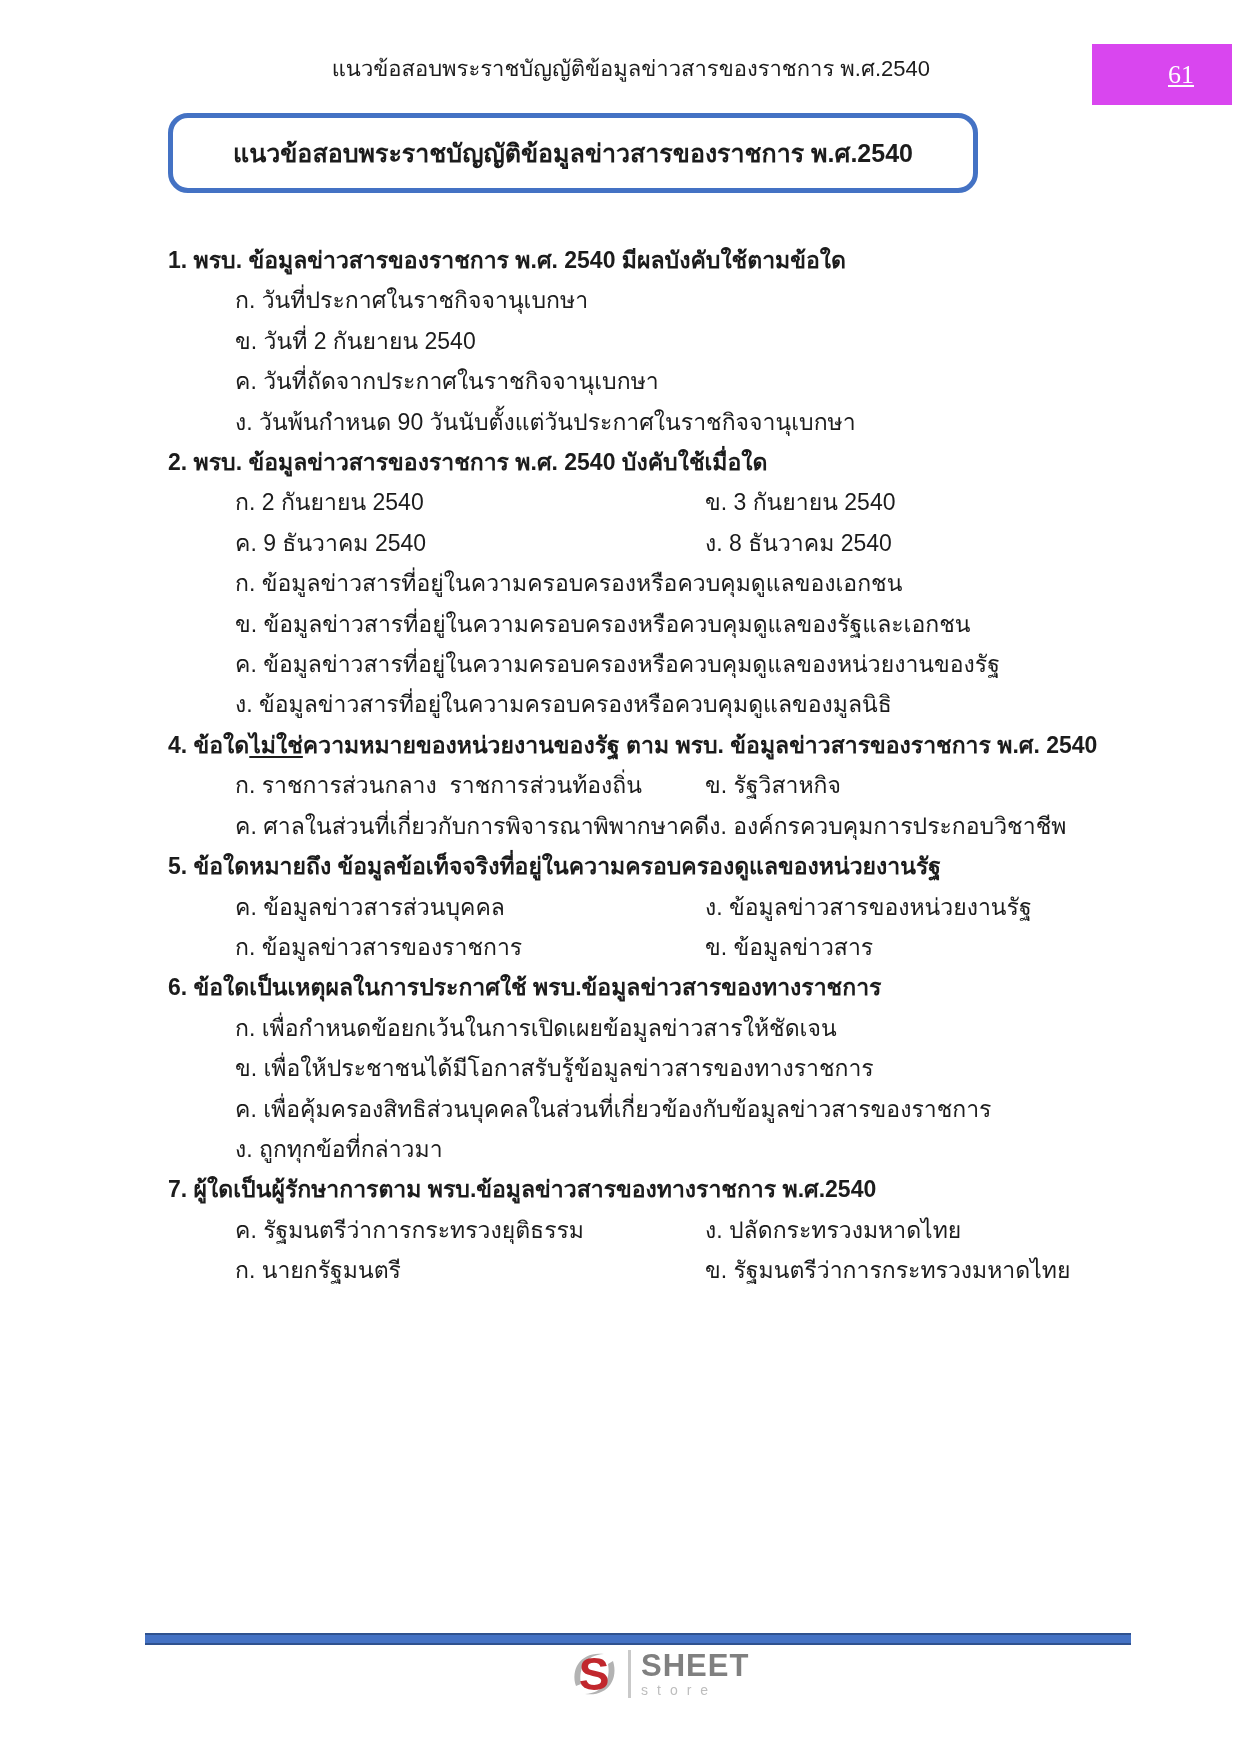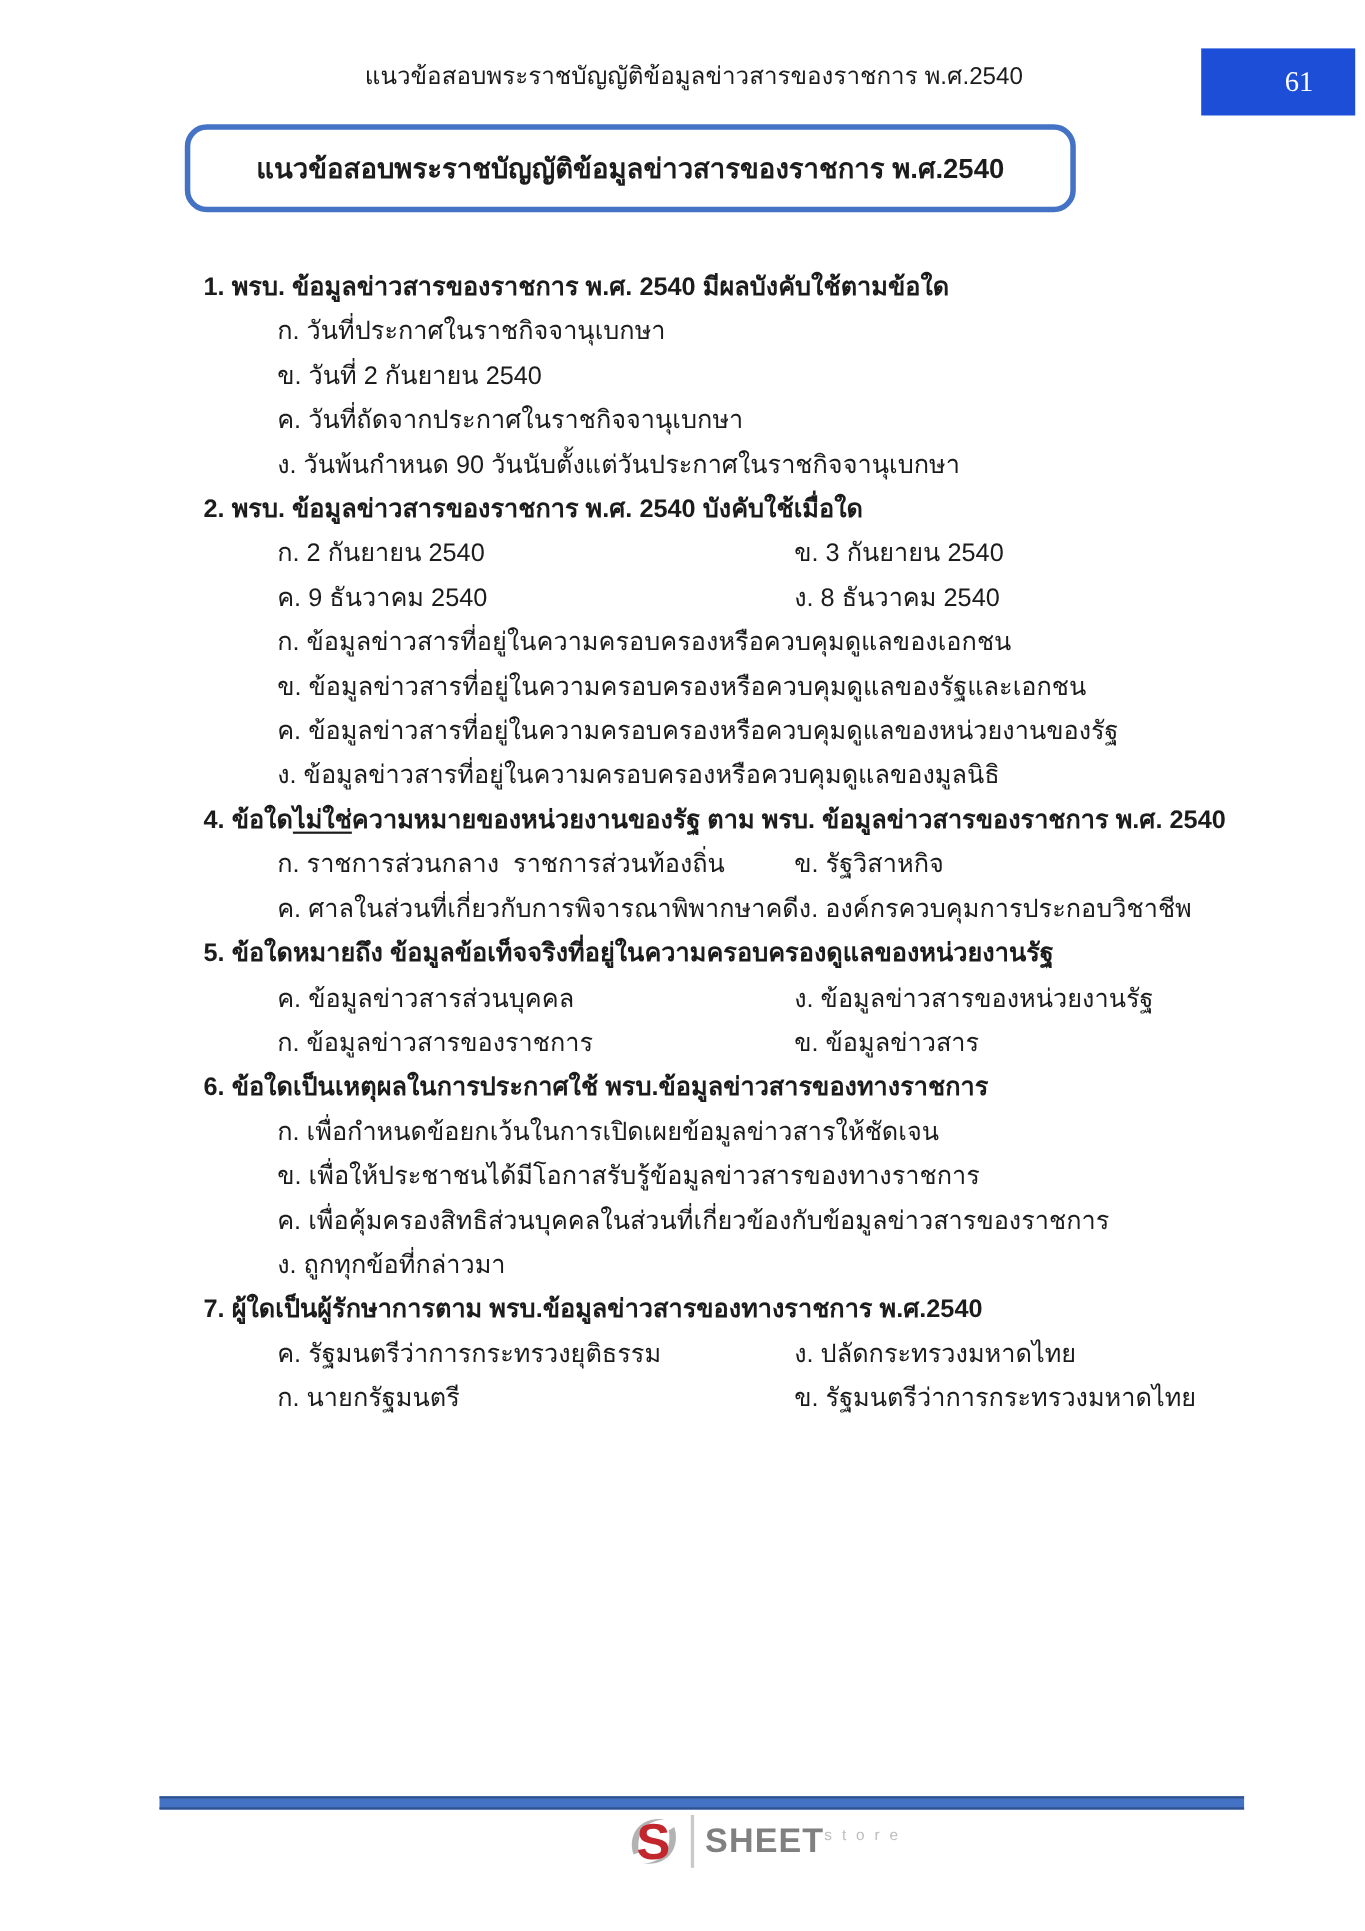--- a/index.html
+++ b/index.html
@@ -7,53 +7,53 @@
     width:1241px;height:1755px;position:relative;background:#ffffff;
     font-family:"Liberation Sans", sans-serif;color:#1c1c1c;overflow:hidden;
   }
   
   .running-header{
     position:absolute;top:52px;left:0;width:930px;text-align:right;
     font-size:22px;line-height:34px;white-space:pre;
   }
   .page-num-box{
     position:absolute;top:44px;left:1092px;width:140px;height:61px;
-    background:#1d4ed8;color:#ffffff;display:flex;align-items:center;
+    background:#d946ef;color:#ffffff;display:flex;align-items:center;
     justify-content:flex-end;padding-right:38px;box-sizing:border-box;
-    font-size:26px;font-family:"Liberation Serif", serif;
+    font-size:26px;font-family:"Liberation Serif", serif;text-decoration:underline;
   }
   
   .title-box{
     position:absolute;top:113px;left:168px;width:810px;height:80px;
     border:5px solid #4472C4;border-radius:20px;box-sizing:border-box;
     display:flex;align-items:center;justify-content:center;
     font-size:25px;font-weight:bold;white-space:pre;
   }
   
   .content{
-    position:absolute;top:240px;left:185px;width:945px;font-size:23px;
+    position:absolute;top:240px;left:168px;width:945px;font-size:23px;
   }
   .line{line-height:40.4px;white-space:pre;}
   .q-heading{font-weight:bold;}
   .choice{padding-left:67px;}
   .ul{text-decoration:underline;text-underline-offset:3px;}
   .col1{display:inline-block;width:470px;}
   .col1.fit{width:auto;}
   
   .footer-bar{
     position:absolute;top:1633px;left:145px;width:986px;height:8px;
     background:#4472C4;border-top:2px solid #2F528F;border-bottom:2px solid #2F528F;
     box-sizing:content-box;
   }
   .logo{
     position:absolute;top:1646px;left:566px;display:flex;align-items:center;
   }
   .logo-mark{width:56px;height:56px;flex:0 0 auto;}
   .logo-divider{width:3px;height:48px;background:#c9c9c9;margin:0 10px 0 6px;}
-  .logo-text{display:flex;flex-direction:row;justify-content:center;}
+  .logo-text{display:flex;flex-direction:column;justify-content:center;}
   .logo-brand{font-size:31px;font-weight:bold;color:#808080;letter-spacing:1px;line-height:30px;}
   .logo-sub{font-size:14px;color:#bdbdbd;letter-spacing:9px;line-height:16px;margin-top:1px;}
 </style>
 </head>
 <body>
 
 <div class="running-header">แนวข้อสอบพระราชบัญญัติข้อมูลข่าวสารของราชการ พ.ศ.2540</div>
 <div class="page-num-box">
   <span>61</span>
 </div>

